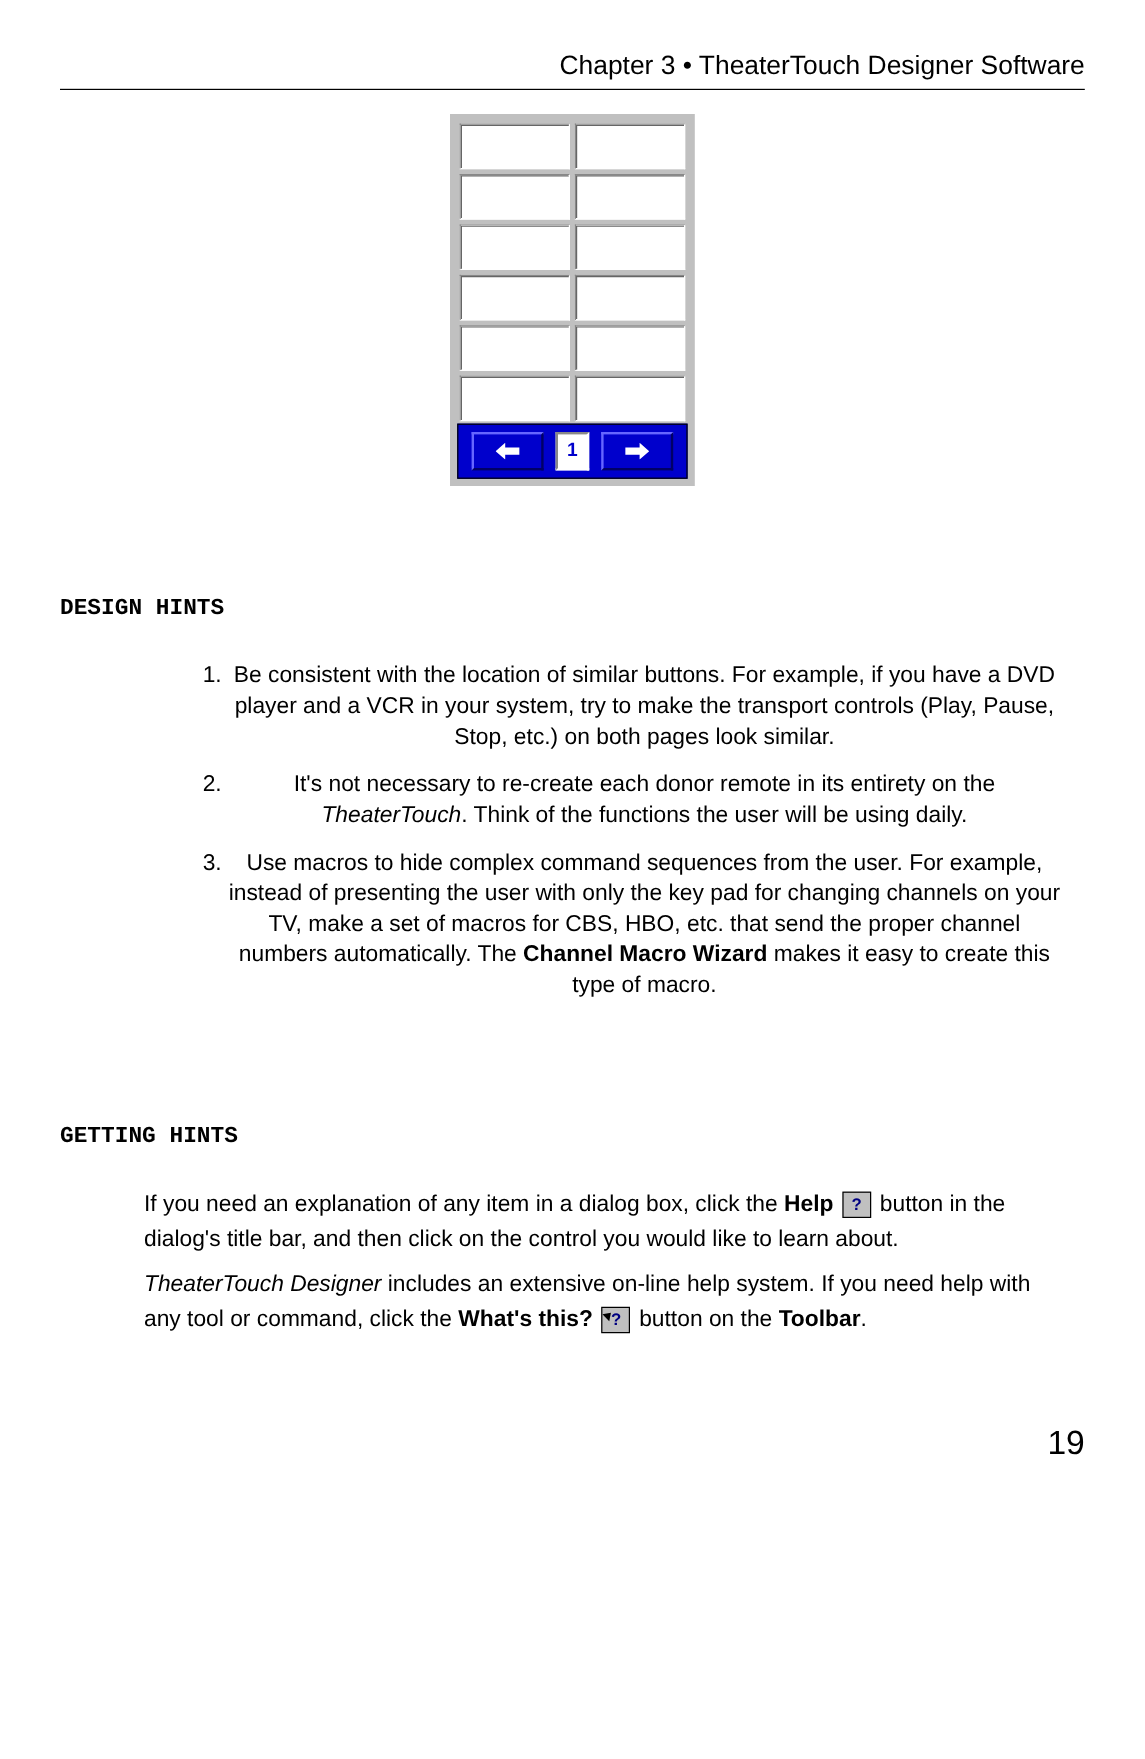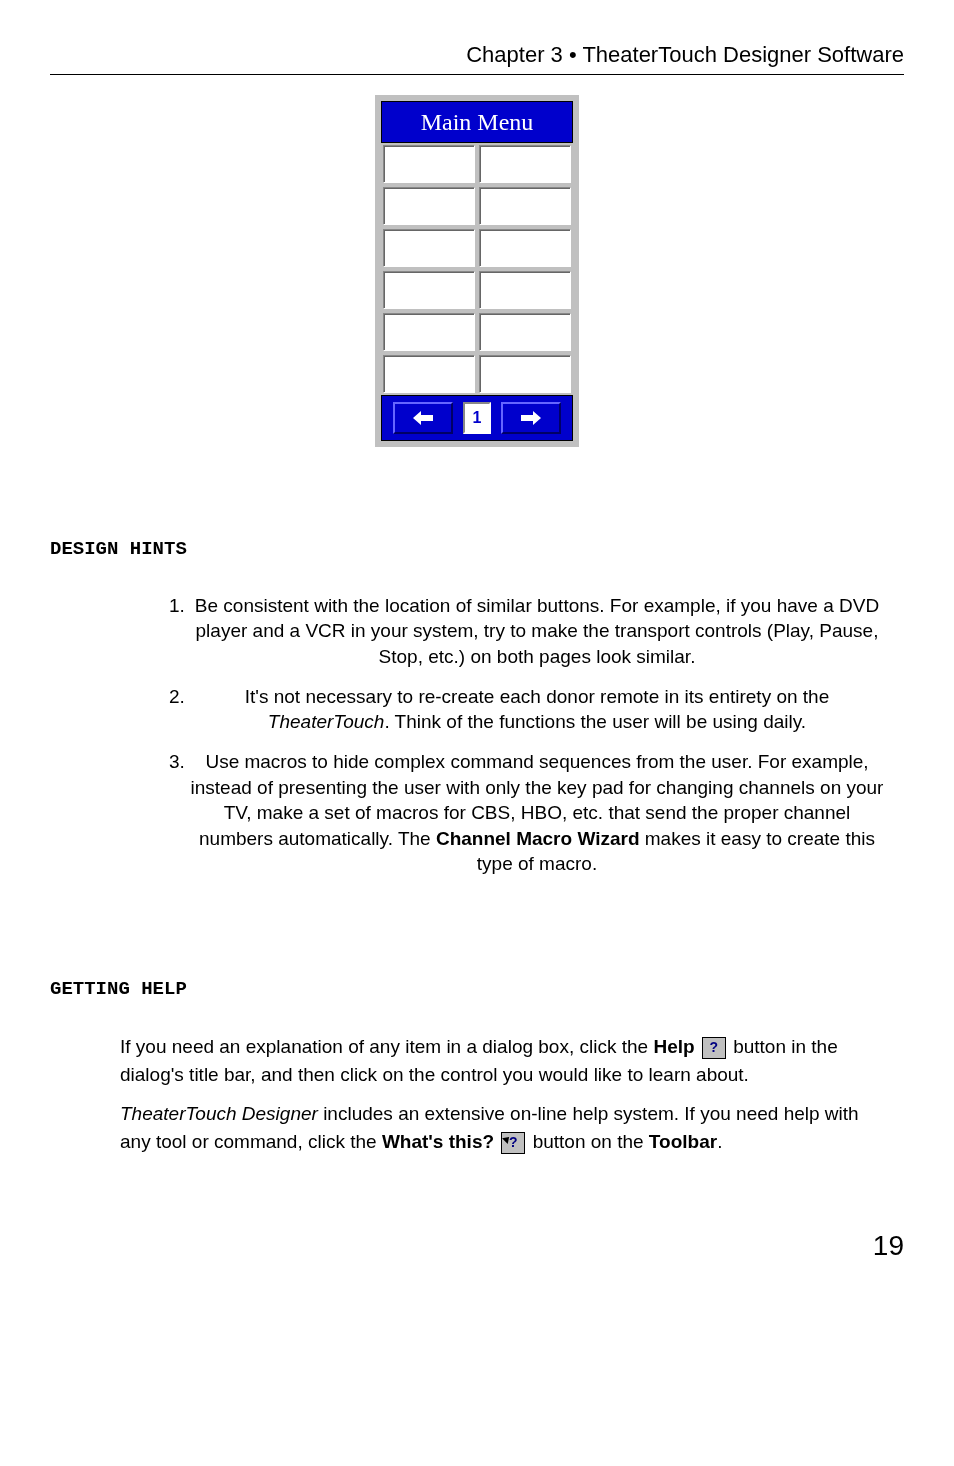--- a/index.html
+++ b/index.html
@@ -154,21 +154,20 @@
     margin-top: 70px;
   }
 </style>
 </head>
 <body>
 
 <div class="header-line">Chapter 3 • TheaterTouch Designer Software</div>
 
 <div class="device-wrap">
   <div class="device">
-    <div class="titlebar">Main Menu</div>
     <div class="grid">
       <div class="grid-row">
           <div class="grid-cell"></div>
           <div class="grid-cell"></div>
         </div>
       <div class="grid-row">
           <div class="grid-cell"></div>
           <div class="grid-cell"></div>
         </div>
       <div class="grid-row">
@@ -205,21 +204,21 @@
 </div>
 
 <h2 class="section">DESIGN HINTS</h2>
 
 <ol class="hints">
   <li><span>Be consistent with the location of similar buttons.  For example, if you have a DVD player and a VCR in your system, try to make the transport controls (Play, Pause, Stop, etc.) on both pages look similar.</span></li>
   <li><span>It's not necessary to re-create each donor remote in its entirety on the </span><span class="italic">TheaterTouch</span><span>.  Think of the functions the user will be using daily.</span></li>
   <li><span>Use macros to hide complex command sequences from the user.  For example, instead of presenting the user with only the key pad for changing channels on your TV, make a set of macros for CBS, HBO, etc. that send the proper channel numbers automatically.  The </span><span class="bold">Channel Macro Wizard</span><span> makes it easy to create this type of macro.</span></li>
 </ol>
 
-<h2 class="section" style="margin-top:100px">GETTING HELP</h2>
+<h2 class="section" style="margin-top:100px">GETTING HINTS</h2>
 
 <div class="help-body">
   <p>
     <span>If you need an explanation of any item in a dialog box, click the </span><span class="bold">Help</span>
     <span class="help-icon"></span><span> button in the dialog's title bar, and then click on the control you would like to learn about.</span>
   </p>
   <p>
     <span class="italic">TheaterTouch Designer</span><span> includes an extensive on-line help system. If you need help with any tool or command, click the </span><span class="bold">What's this?</span>
     <span class="help-icon with-cursor"></span><span> button on the </span><span class="bold">Toolbar</span><span>.</span>
   </p>

